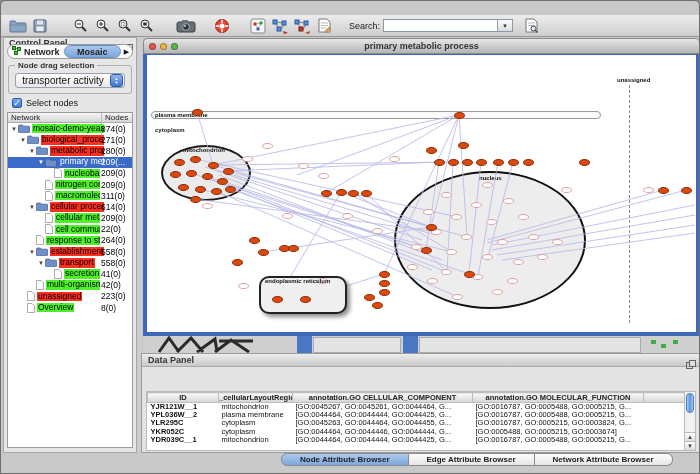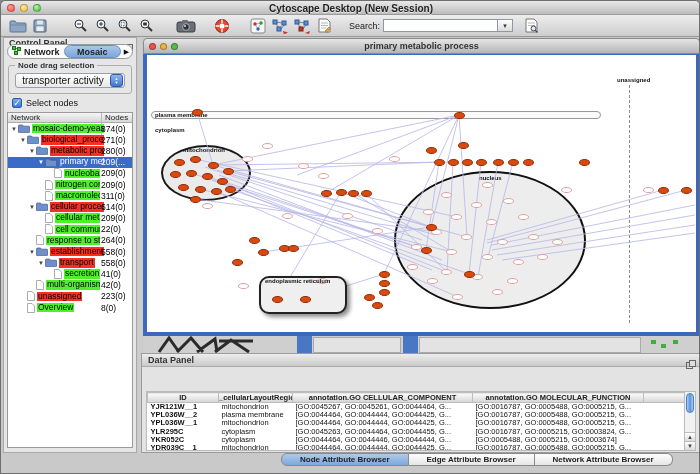--- a/index.html
+++ b/index.html
@@ -119,28 +119,20 @@
   #statusbar { position:absolute; left:0; top:464px; width:700px; height:10px; font-size:8px; color:#333; }
   #status-0 { position:absolute; left:12px; }
   #status-1 { position:absolute; left:237px; }
   #status-2 { position:absolute; left:377px; }
 </style>
 </head>
 <body>
 
 <div id="app">
 
-  <div id="titlebar">
-    <div class="lights">
-      <div class="light red"></div>
-      <div class="light yellow"></div>
-      <div class="light green"></div>
-    </div>
-    <div id="win-title">Cytoscape Desktop (New Session)</div>
-  </div>
 
   <div id="toolbar">
     <div class="tbtn">
         <svg width="18" height="14" viewBox="0 0 18 14">
           <path d="M1 3 q0-1 1-1 h4 l1.5 2 H16 q1 0 1 1 v7 q0 1-1 1 H2 q-1 0-1-1 z" fill="#8da6c4" stroke="#5d7596"></path>
           <path d="M1 6 h16" stroke="#5d7596" stroke-width="0.6" fill="none"></path>
         </svg>
       </div>
     <div class="tbtn">
         <svg width="14" height="14" viewBox="0 0 14 14">
@@ -730,27 +722,20 @@
               <td></td>
             </tr>
             <tr>
               <td class="idcol">YPL036W__2</td>
               <td>plasma membrane</td>
               <td>[GO:0044464, GO:0044444, GO:0044425, G...</td>
               <td>[GO:0016787, GO:0005488, GO:0005215, G...</td>
               <td></td>
             </tr>
             <tr>
-              <td class="idcol">YPL036W__1</td>
-              <td>mitochondrion</td>
-              <td>[GO:0044464, GO:0044444, GO:0044425, G...</td>
-              <td>[GO:0016787, GO:0005488, GO:0005215, G...</td>
-              <td></td>
-            </tr>
-            <tr>
               <td class="idcol">YLR295C</td>
               <td>cytoplasm</td>
               <td>[GO:0045263, GO:0044464, GO:0044455, G...</td>
               <td>[GO:0016787, GO:0005215, GO:0003824, G...</td>
               <td></td>
             </tr>
             <tr>
               <td class="idcol">YKR052C</td>
               <td>cytoplasm</td>
               <td>[GO:0044464, GO:0044446, GO:0044444, G...</td>

